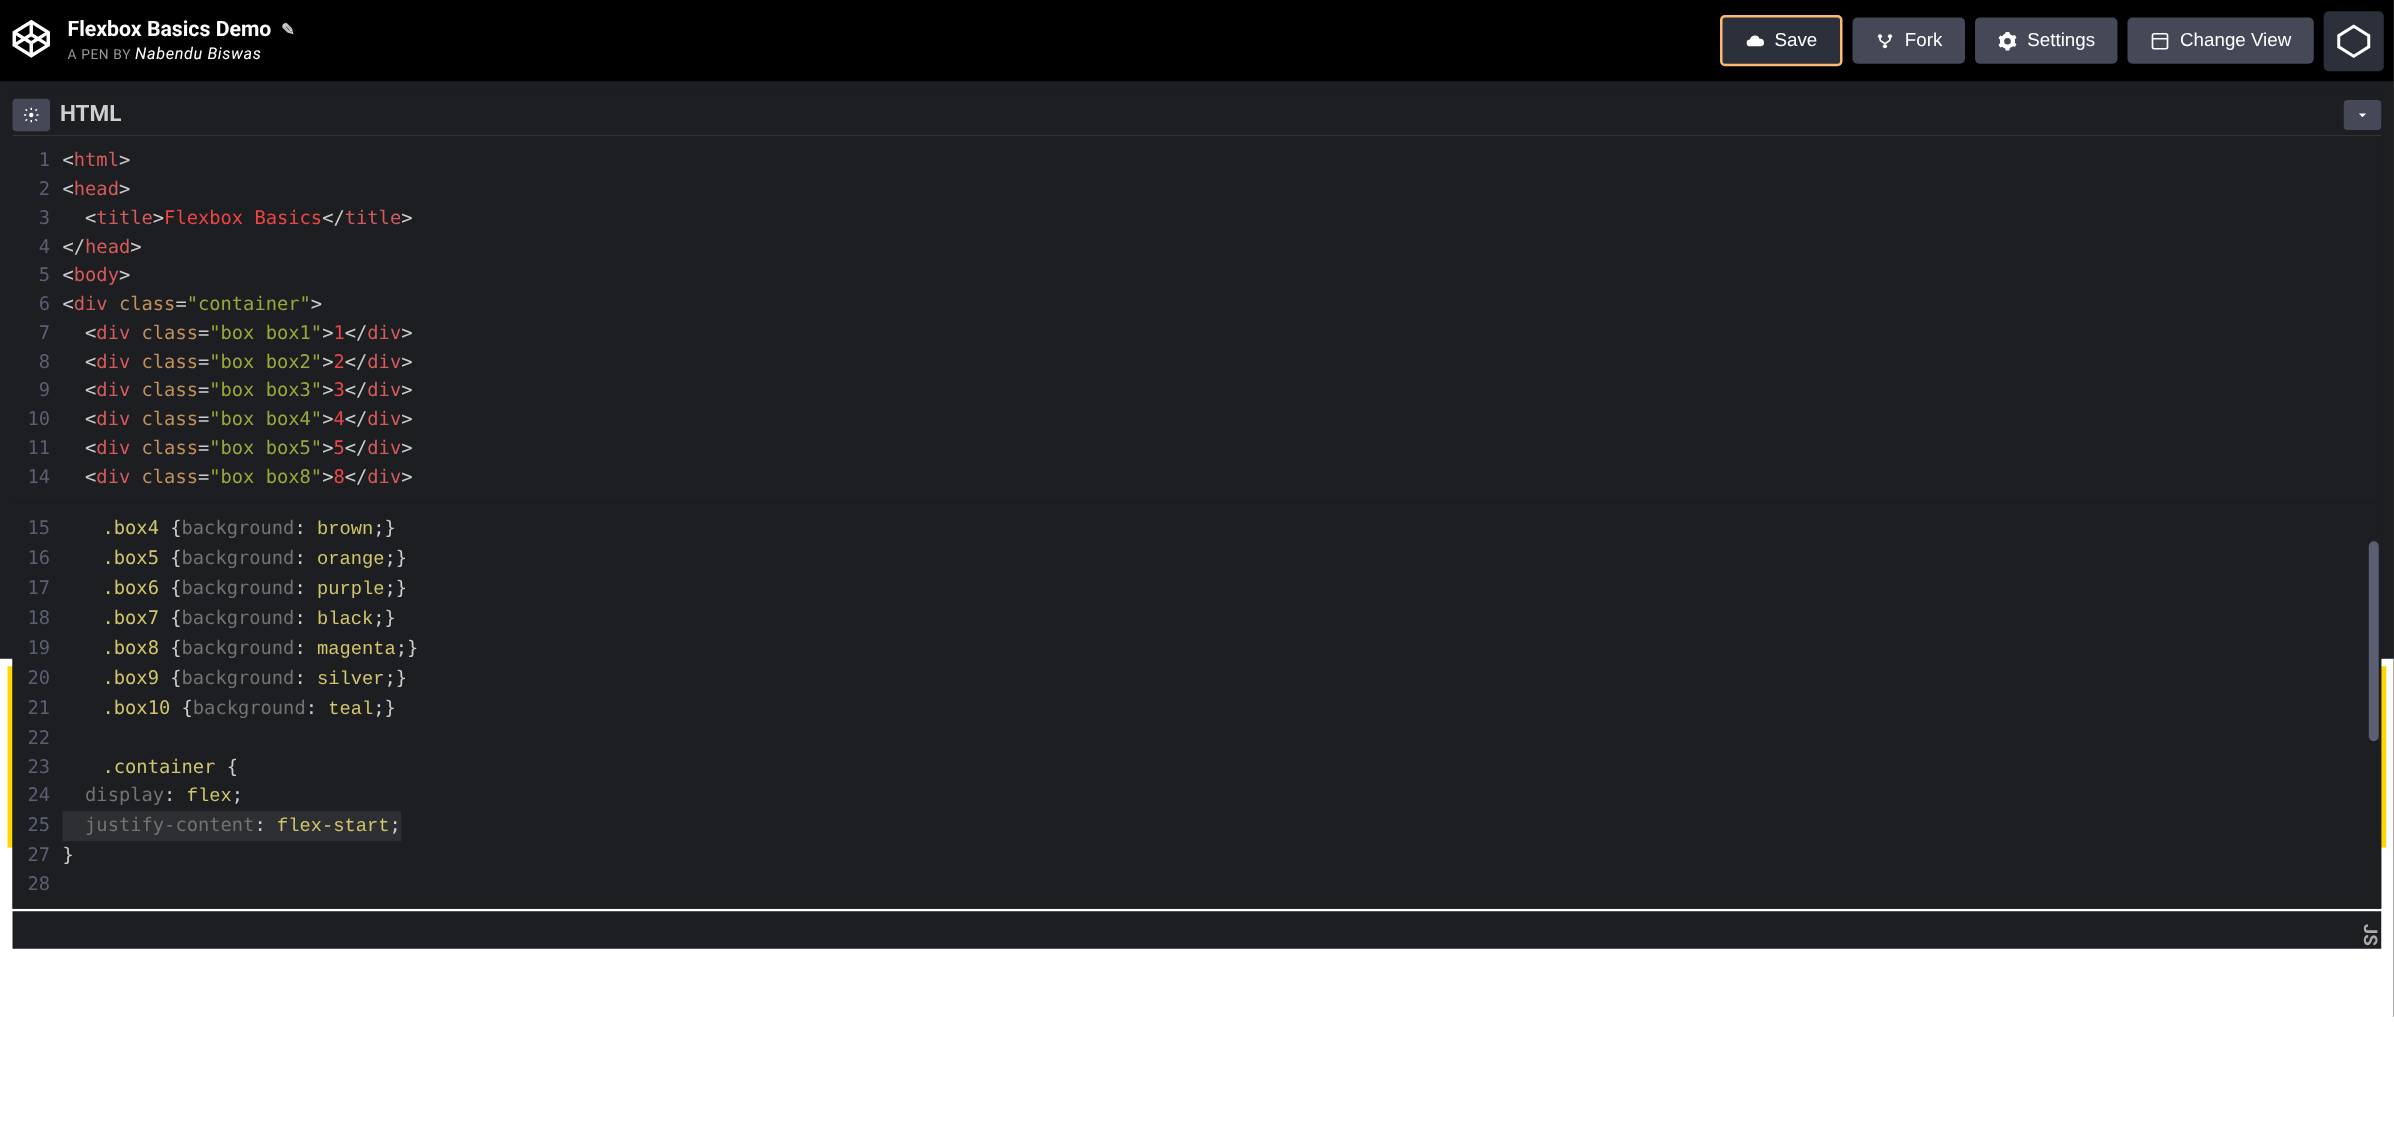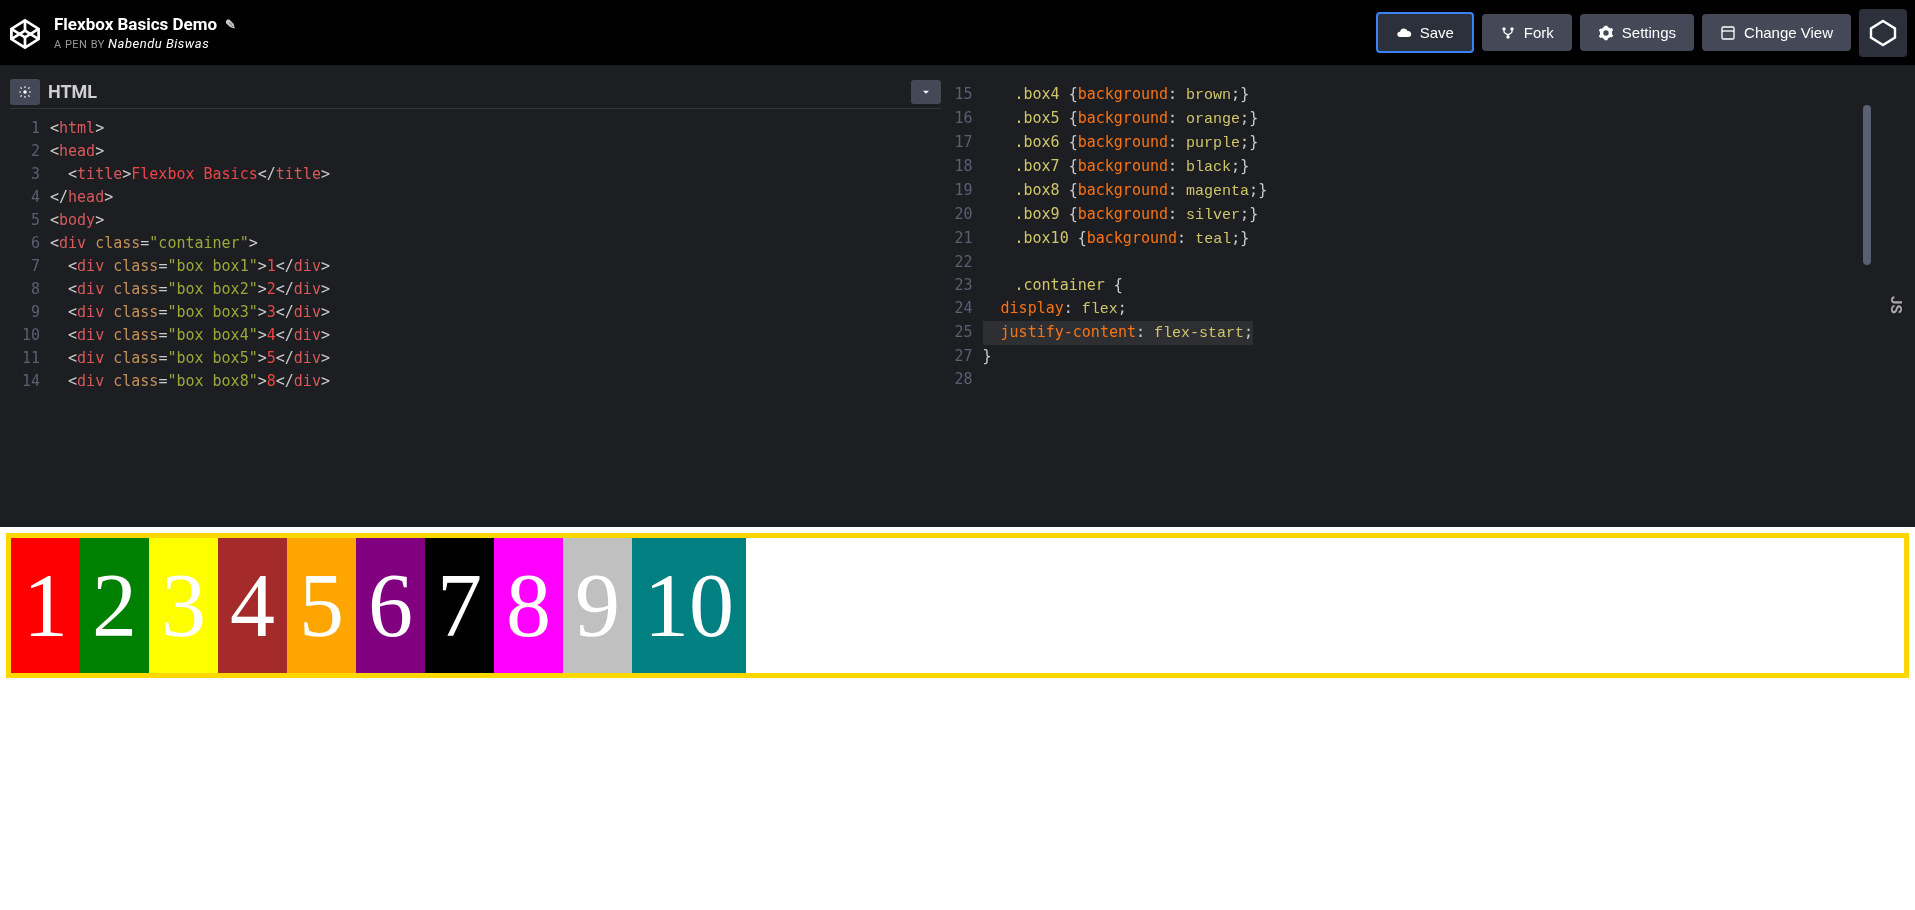--- a/index.html
+++ b/index.html
@@ -1,55 +1,55 @@
 <!DOCTYPE html>
 <html><head>
 <meta charset="utf-8">
 <style>
   * { margin: 0; padding: 0; box-sizing: border-box; }
   body { font-family: -apple-system, BlinkMacSystemFont, "Segoe UI", Roboto, sans-serif; background: #000; color: #fff; width: 1915px; height: 910px; overflow: hidden; }
   
   
   .header { display: flex; align-items: center; justify-content: space-between; height: 65px; background: #000; padding: 0 8px; }
-  .header-left { display: flex; align-items: flex-end; gap: 12px; }
+  .header-left { display: flex; align-items: flex-start; gap: 12px; }
   .logo { width: 34px; height: 34px; display: flex; align-items: center; justify-content: center; }
   .title-block { display: flex; flex-direction: column; gap: 2px; }
   .pen-title { font-size: 17px; font-weight: 700; color: #fff; display: flex; align-items: center; gap: 8px; }
   .pencil-icon { font-size: 13px; color: #ccc; }
   .byline { font-size: 11px; color: #999; text-transform: uppercase; letter-spacing: 0.5px; }
   .byline .author { color: #fff; text-transform: none; font-size: 13px; font-style: italic; }
   .header-right { display: flex; align-items: center; gap: 8px; }
   .hdr-btn { background: #444857; color: #fff; border: none; border-radius: 4px; padding: 10px 18px; font-size: 15px; display: flex; align-items: center; gap: 8px; cursor: pointer; }
-  .hdr-btn.save { border: 2px solid #3b82f6; background: #2c303a; }
+  .hdr-btn.save { border: 2px solid #fdba74; background: #2c303a; }
   .hdr-btn .ico { width: 16px; height: 16px; display: inline-flex; }
   .profile-box { width: 48px; height: 48px; background: #2c303a; border-radius: 4px; display: flex; align-items: center; justify-content: center; }
 
   
-  .editors { display: flex; height: 462px; background: #1d1e22; gap: 2px; padding: 10px 10px 0 10px; }
+  .editors { display: flex; height: 462px; background: #1d1e22; gap: 2px; padding: 10px 10px 0 10px; flex-direction: column; }
   .editor-panel { flex: 1; background: #1d1e22; display: flex; flex-direction: column; min-width: 0; }
   .editor-panel.js-collapsed { flex: 0 0 30px; writing-mode: vertical-rl; background: #1d1e22; display: flex; align-items: center; justify-content: flex-start; color: #aaa; font-weight: 700; font-size: 15px; padding-top: 8px; }
   .editor-header { display: flex; align-items: center; justify-content: space-between; background: #1d1e22; height: 34px; border-bottom: 1px solid #333; }
   .editor-title-wrap { display: flex; align-items: center; gap: 8px; }
   .editor-gear { width: 30px; height: 26px; background: #444857; border-radius: 3px; display: flex; align-items: center; justify-content: center; color: #fff; }
   .editor-title { font-size: 18px; font-weight: 700; color: #cfcfd1; }
   .editor-collapse { width: 30px; height: 24px; background: #444857; border-radius: 3px; display: flex; align-items: center; justify-content: center; color: #fff; }
   .code-area { flex: 1; background: #1d1e22; padding: 8px 0; font-family: "Consolas", "Monaco", monospace; font-size: 15px; line-height: 23px; overflow: hidden; position: relative; }
   .code-line { display: flex; }
   .gutter { width: 40px; text-align: right; padding-right: 10px; color: #5a5f73; user-select: none; flex-shrink: 0; }
   .code-text { white-space: pre; }
 
   
   .tag { color: #d75a5a; }
   .attr { color: #c2915a; }
   .string { color: #9aa83a; }
   .text { color: #ef4444; }
   .punc { color: #ccc; }
   .selector { color: #d0c56a; margin-left: 32px; }
   .brace { color: #ccc; }
-  .property { color: #f97316; }
+  .property { color: #737373; }
   .value { color: #d0c56a; font-family: Liberation Mono, monospace; }
   .num { color: #b38aff; }
   .highlight-bg { background: rgba(255,255,255,0.08); }
 
   .code-scrollbar { position: absolute; right: 0; top: 0; width: 12px; height: 100%; background: transparent; }
   .code-scrollbar .thumb { position: absolute; right: 2px; width: 8px; background: #5a5f73; border-radius: 4px; }
 
   
   .preview { background: #fff; height: 475px; padding: 6px; }
   .flex-container { display: flex; justify-content: flex-start; border: 5px solid gold; }

